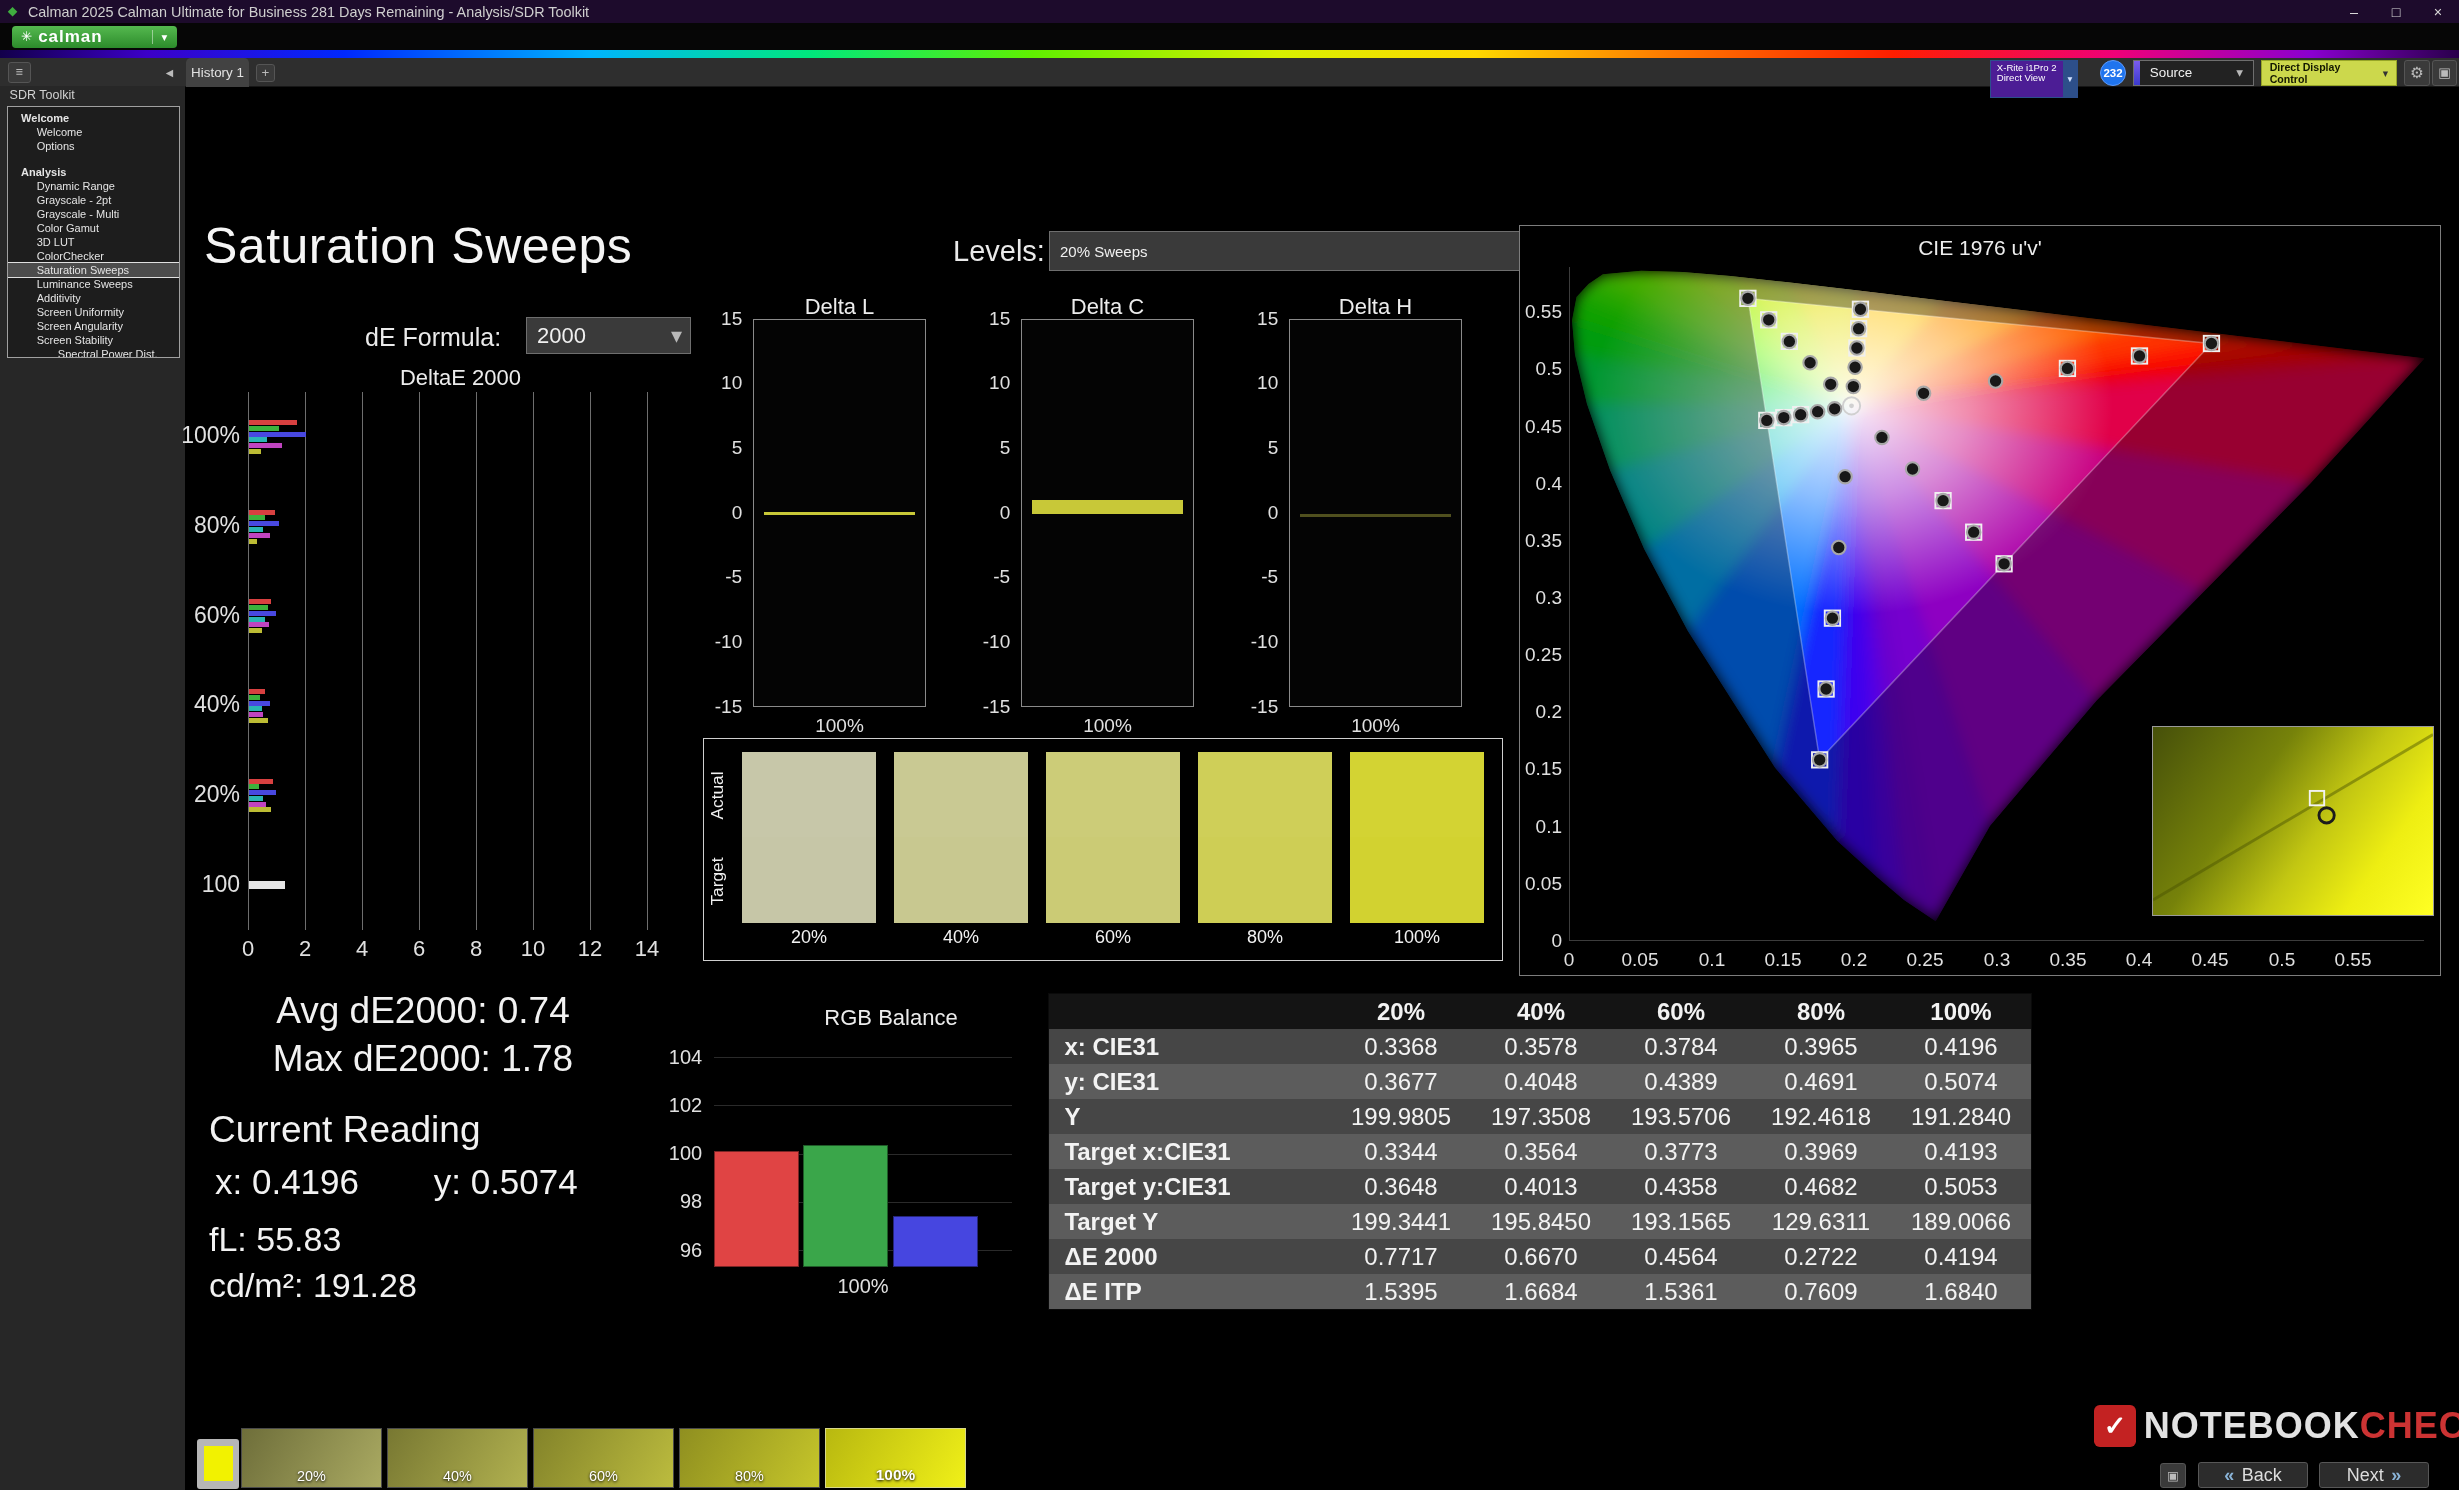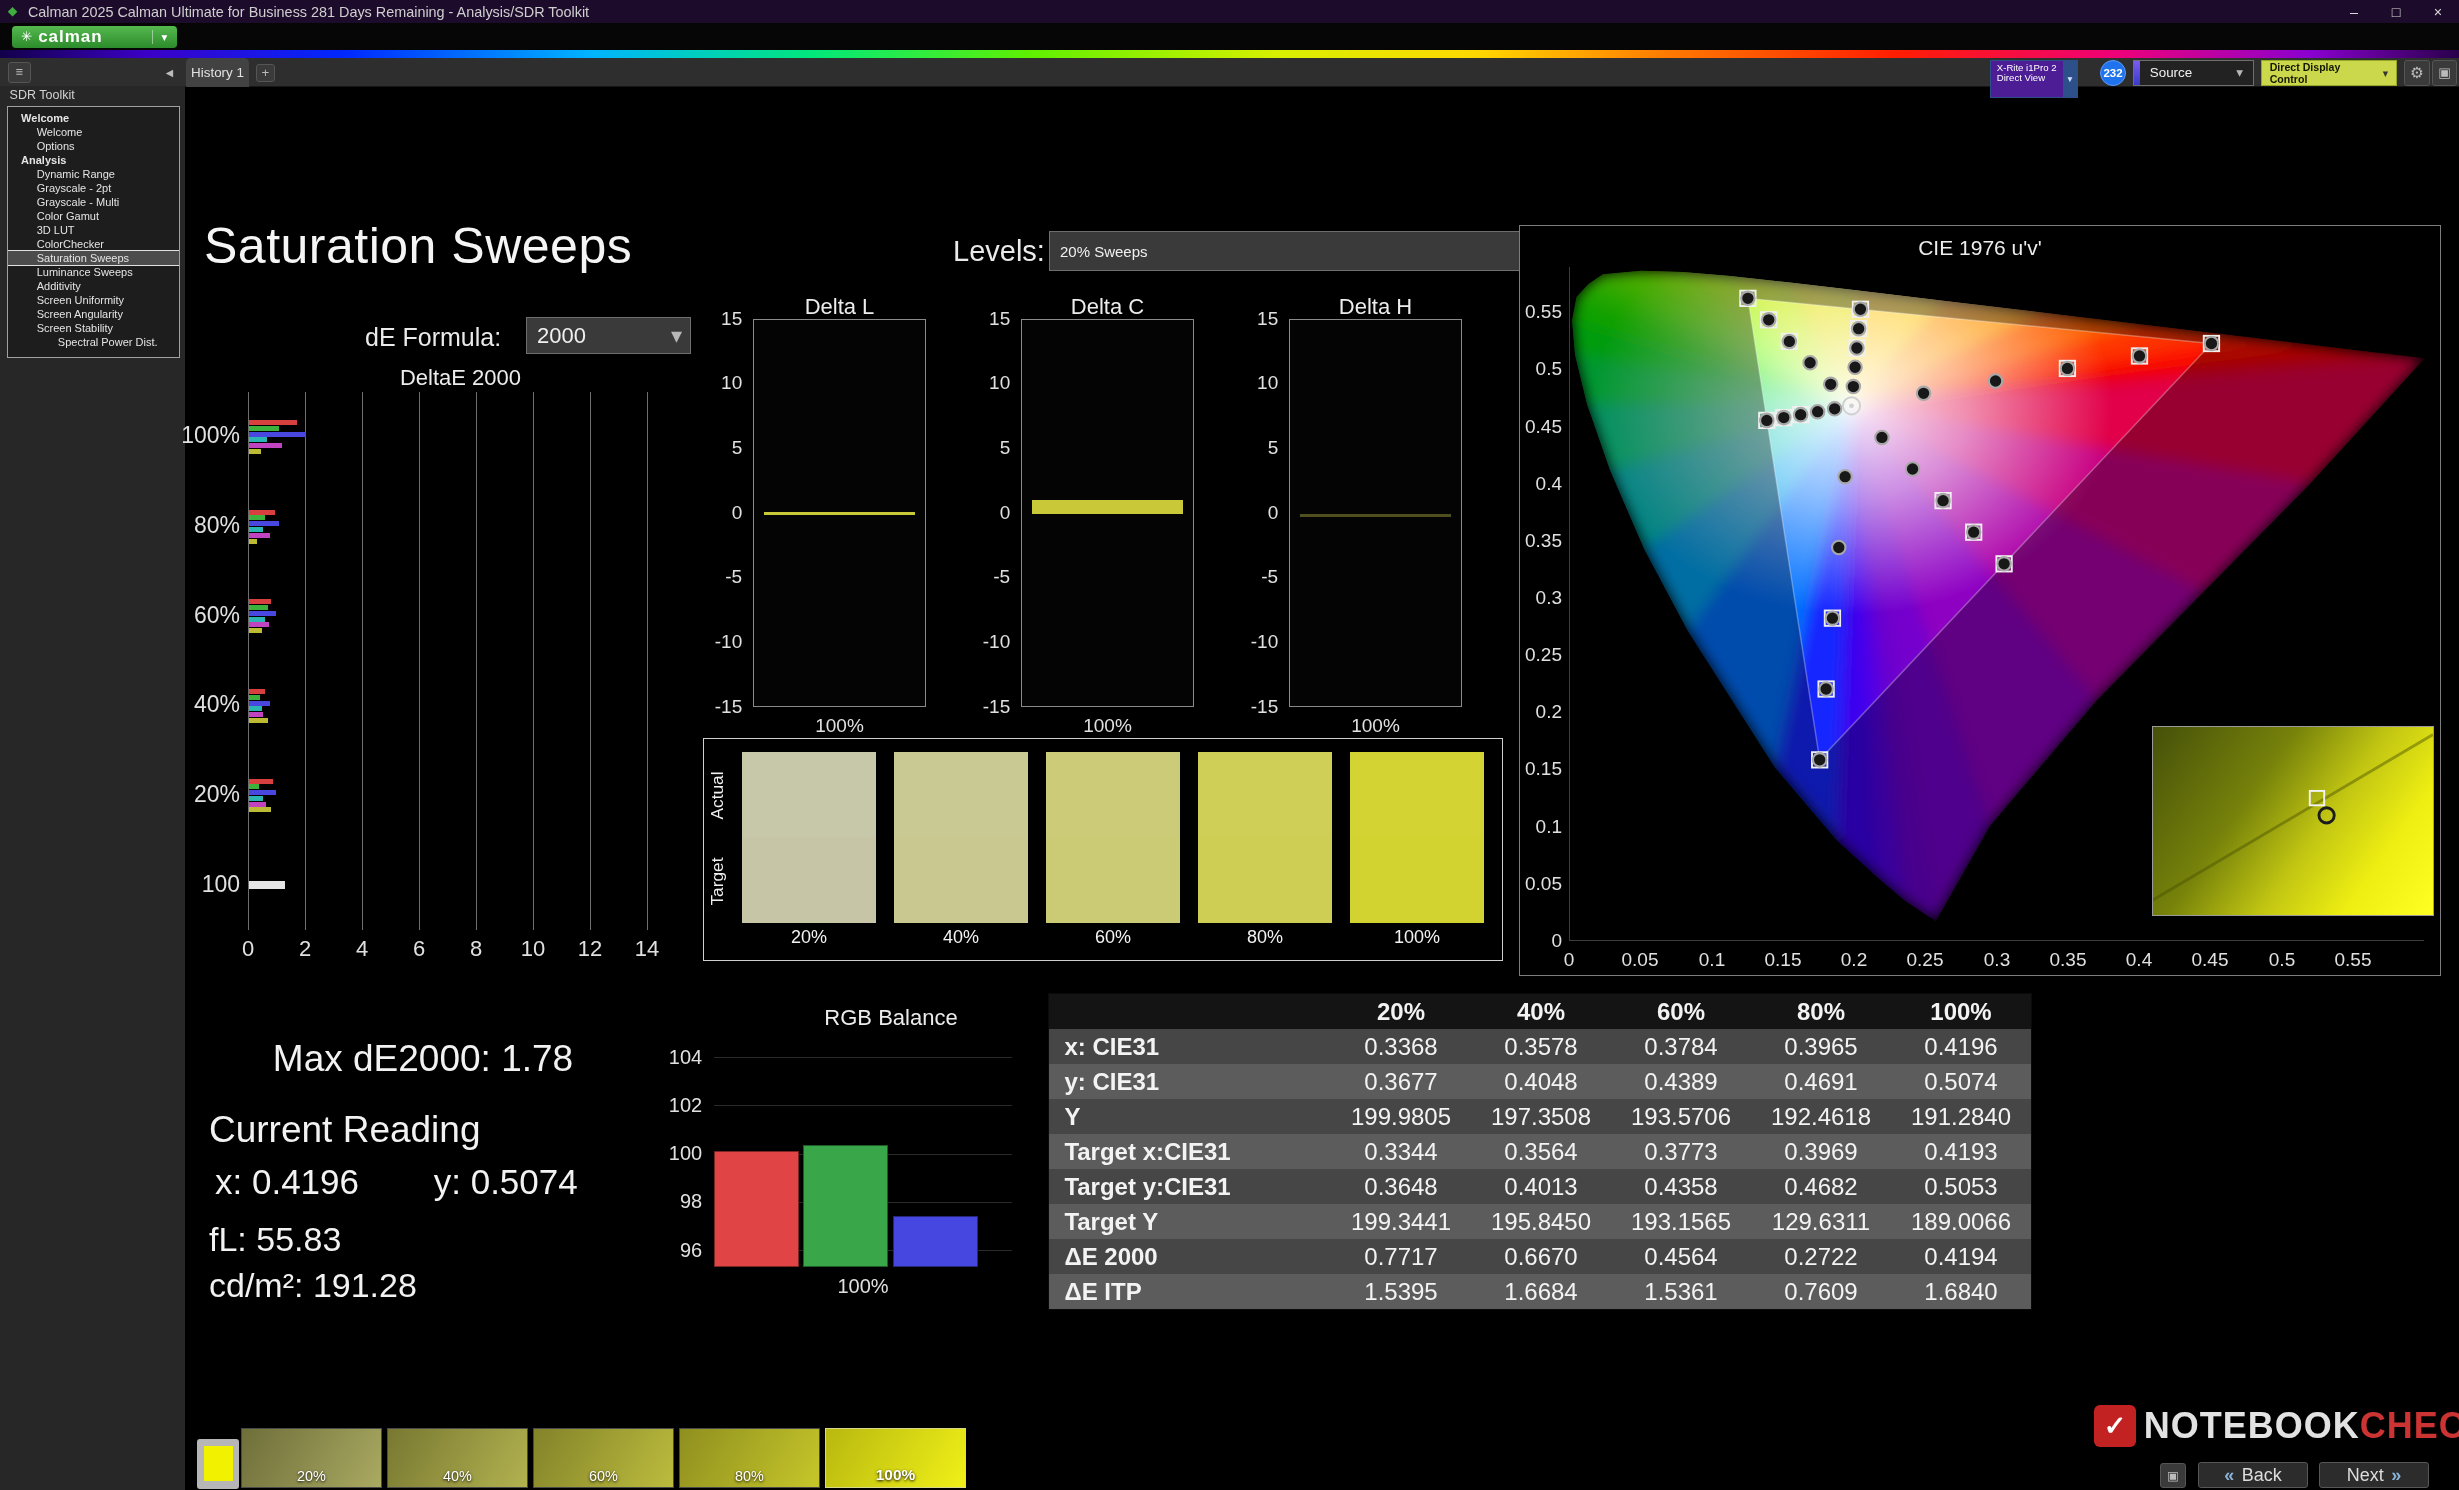--- a/index.html
+++ b/index.html
@@ -148,21 +148,21 @@
     <div class="minibtn" style="left:2404px;top:1.9px;width:26px;height:26px;font-size:15.4px">⚙</div>
     <div class="minibtn" style="left:2432px;top:1.9px;width:25px;height:26px;font-size:13.4px">▣</div>
   </div>
 
   <div id="sidebar">
     <div id="sdr-header">SDR Toolkit</div>
     <div id="tree-panel">
         <div class="tree-item bold" style="padding-left: 13.4px;">Welcome</div>
         <div class="tree-item" style="padding-left: 29px;">Welcome</div>
         <div class="tree-item" style="padding-left: 29px;">Options</div>
-        <div class="tree-item bold" style="padding-left: 13.4px;">Analysis</div>
+        <div class="tree-item bold" style="padding-left: 13.4px; margin-top: 12px;">Analysis</div>
         <div class="tree-item" style="padding-left: 29px;">Dynamic Range</div>
         <div class="tree-item" style="padding-left: 29px;">Grayscale - 2pt</div>
         <div class="tree-item" style="padding-left: 29px;">Grayscale - Multi</div>
         <div class="tree-item" style="padding-left: 29px;">Color Gamut</div>
         <div class="tree-item" style="padding-left: 29px;">3D LUT</div>
         <div class="tree-item" style="padding-left: 29px;">ColorChecker</div>
         <div class="tree-item selected" style="padding-left: 29px;">Saturation Sweeps</div>
         <div class="tree-item" style="padding-left: 29px;">Luminance Sweeps</div>
         <div class="tree-item" style="padding-left: 29px;">Additivity</div>
         <div class="tree-item" style="padding-left: 29px;">Screen Uniformity</div>
@@ -439,20 +439,21 @@
       <div class="ticklab" style="top: 34px;">0.55</div>
     </div>
   <div id="cie-inset">
     <svg width="100%" height="100%" viewBox="0 0 292 196">
       <line x1="0" y1="92%" x2="100%" y2="4%" stroke="rgba(70,80,0,0.45)" stroke-width="3"></line>
       <rect x="56%" y="34%" width="15" height="15" fill="none" stroke="#f2f2f2" stroke-width="2"></rect>
       <circle cx="62%" cy="47%" r="8" fill="none" stroke="#1c1c1c" stroke-width="3"></circle>
     </svg>
   </div>
 
+  <div class="bigstat" style="left:231px;top:990px;width:384px;text-align:center">Avg dE2000: 0.74</div>
   <div class="bigstat" style="left:231px;top:1038px;width:384px;text-align:center">Max dE2000: 1.78</div>
   <div class="bigstat" style="left:209px;top:1109px">Current Reading</div>
   <div class="midstat" style="left:215px;top:1162px;font-size:35px">
     <span>x: 0.4196</span>
     <span style="margin-left:65px">y: 0.5074</span>
   </div>
   <div class="midstat" style="left:209px;top:1220px">fL: 55.83</div>
   <div class="midstat" style="left:209px;top:1266px">cd/m²: 191.28</div>
 
   <div class="chart-title" style="left:742px;top:1005px;width:298px;font-size:22px">RGB Balance</div>

